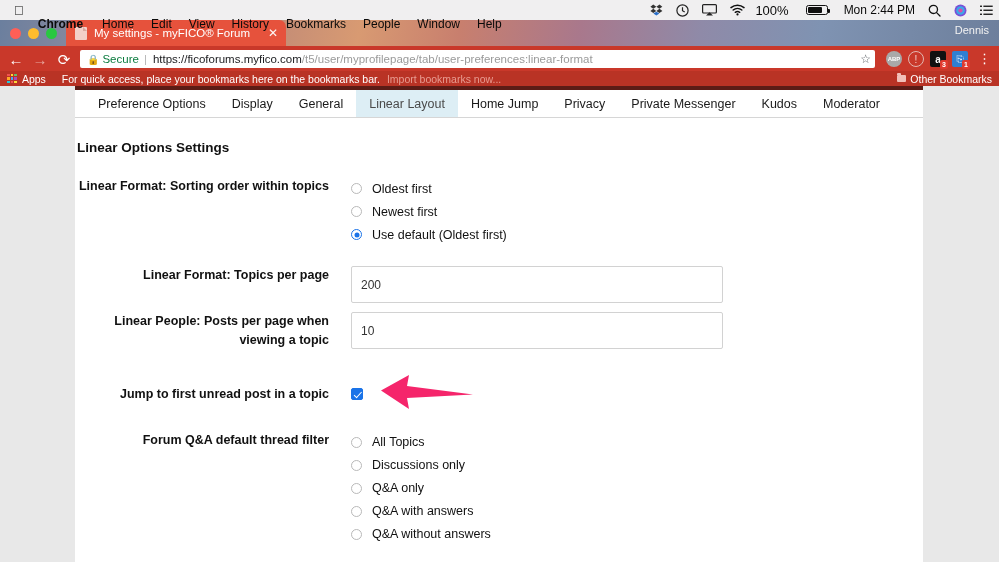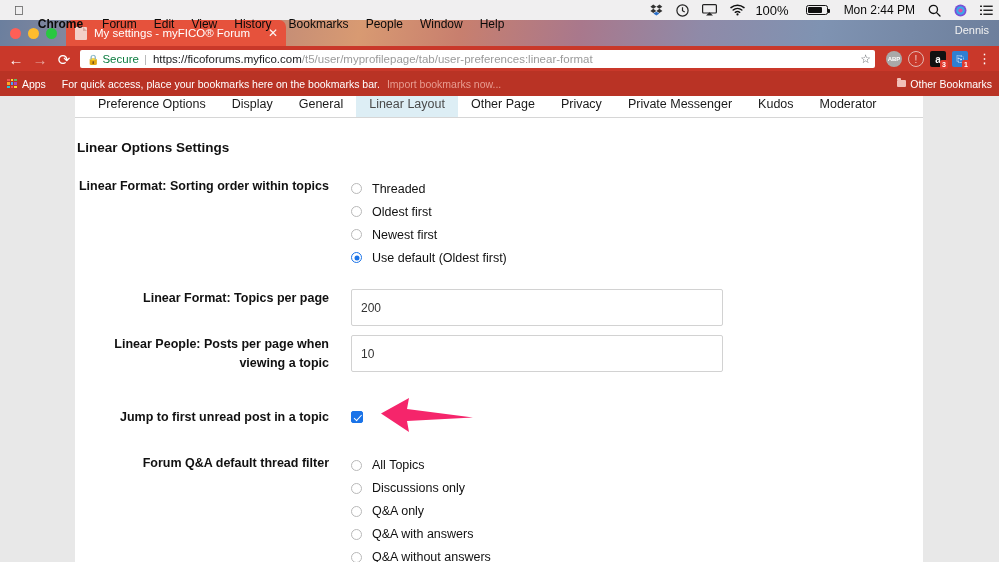--- a/index.html
+++ b/index.html
@@ -123,21 +123,21 @@
   .ticon.ext-b { background: #2f7fd1; border-radius: 2px; color: #fff; font-size: 9px;
                  display: flex; align-items: center; justify-content: center; }
   .badge {
     position: absolute; right: -2px; bottom: -2px;
     background: #e03a2f; color: #fff; font-size: 7px; line-height: 1;
     padding: 1px 2px; border-radius: 2px; font-weight: bold;
   }
   .kebab { color: #fff; font-size: 13px; margin-left: 8px; letter-spacing: 0; line-height: .8; padding: 0 2px; }
 
   .bookmarkbar {
-    height: 25px; background: #b93325;
+    height: 15px; background: #b93325;
     display: flex; align-items: center;
     padding: 0 7px 0 7px;
     font-size: 10.5px; color: #ffffff;
   }
   .apps-grid {
     display: grid; grid-template-columns: repeat(3, 2.5px); grid-gap: 1.2px;
     margin-right: 5px;
   }
   .apps-grid i { width: 2.5px; height: 2.5px; display: block; }
   .bookmarkbar .apps-label { margin-right: 16px; }
@@ -236,21 +236,21 @@
   .r-jump    { margin-bottom: 16px; align-items: center; }
   .r-jump .row-label { line-height: 1; }
   .r-jump .row-field { display: flex; align-items: center; }
 </style>
 </head>
 <body>
 
 <div class="menubar">
   <span class="apple"></span>
   <span class="mi bold">Chrome</span>
-  <span class="mi">Forum</span>
+  <span class="mi">Home</span>
   <span class="mi">Edit</span>
   <span class="mi">View</span>
   <span class="mi">History</span>
   <span class="mi">Bookmarks</span>
   <span class="mi">People</span>
   <span class="mi">Window</span>
   <span class="mi">Help</span>
   <span class="spacer"></span>
   <span class="status">
     <span class="si">
@@ -382,38 +382,34 @@
 <div style="position:absolute;top:24px;right:10px;font-size:11px;color:#f2f2f2;z-index:12;">Dennis</div>
 
 <div class="viewport">
   <div class="page">
 
     <div class="pagetabs">
       <div class="ptab">Preference Options</div>
       <div class="ptab">Display</div>
       <div class="ptab">General</div>
       <div class="ptab active">Linear Layout</div>
-      <div class="ptab">Other Page</div>
+      <div class="ptab">Home Jump</div>
       <div class="ptab">Privacy</div>
       <div class="ptab">Private Messenger</div>
       <div class="ptab">Kudos</div>
       <div class="ptab">Moderator</div>
     </div>
 
     <div class="content">
 
       <h1 class="section-title">Linear Options Settings</h1>
 
       <div class="row r-sorting">
         <div class="row-label">Linear Format: Sorting order within topics</div>
         <div class="row-field">
-          <label class="radio-item">
-            <span class="radio"></span>
-            <span class="radio-label">Threaded</span>
-          </label>
           <label class="radio-item">
             <span class="radio"></span>
             <span class="radio-label">Oldest first</span>
           </label>
           <label class="radio-item">
             <span class="radio"></span>
             <span class="radio-label">Newest first</span>
           </label>
           <label class="radio-item">
             <span class="radio checked"></span>

